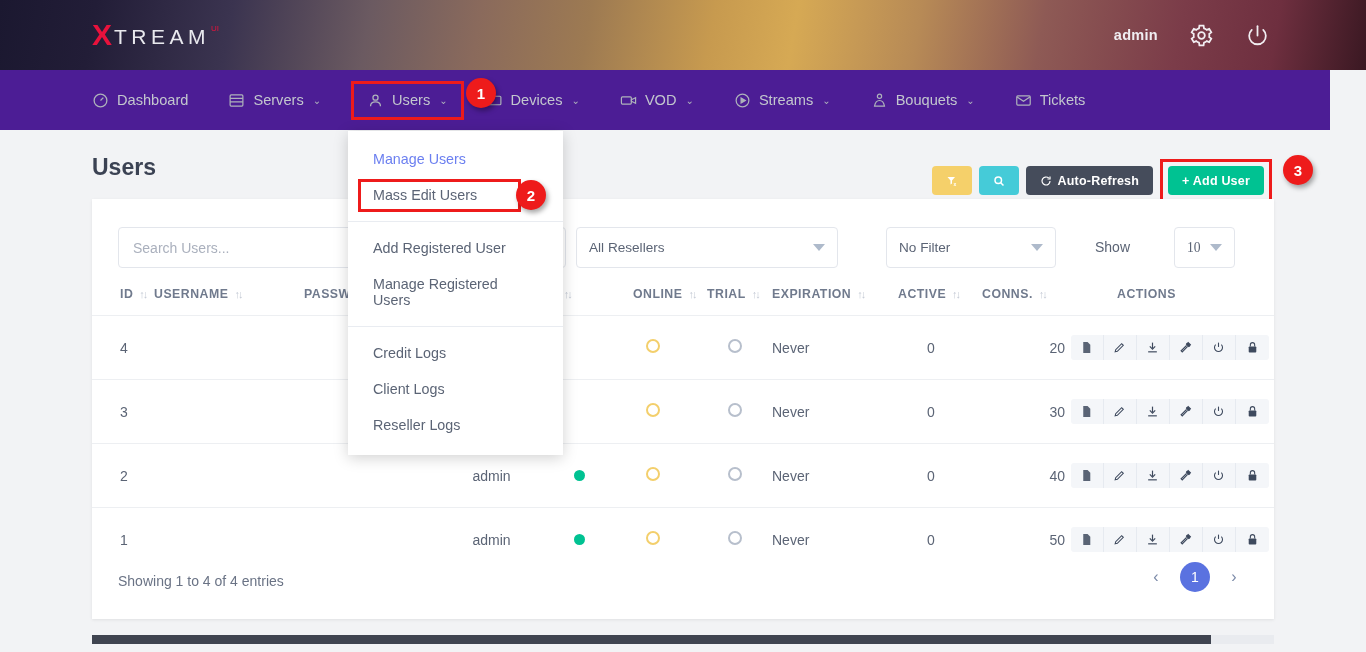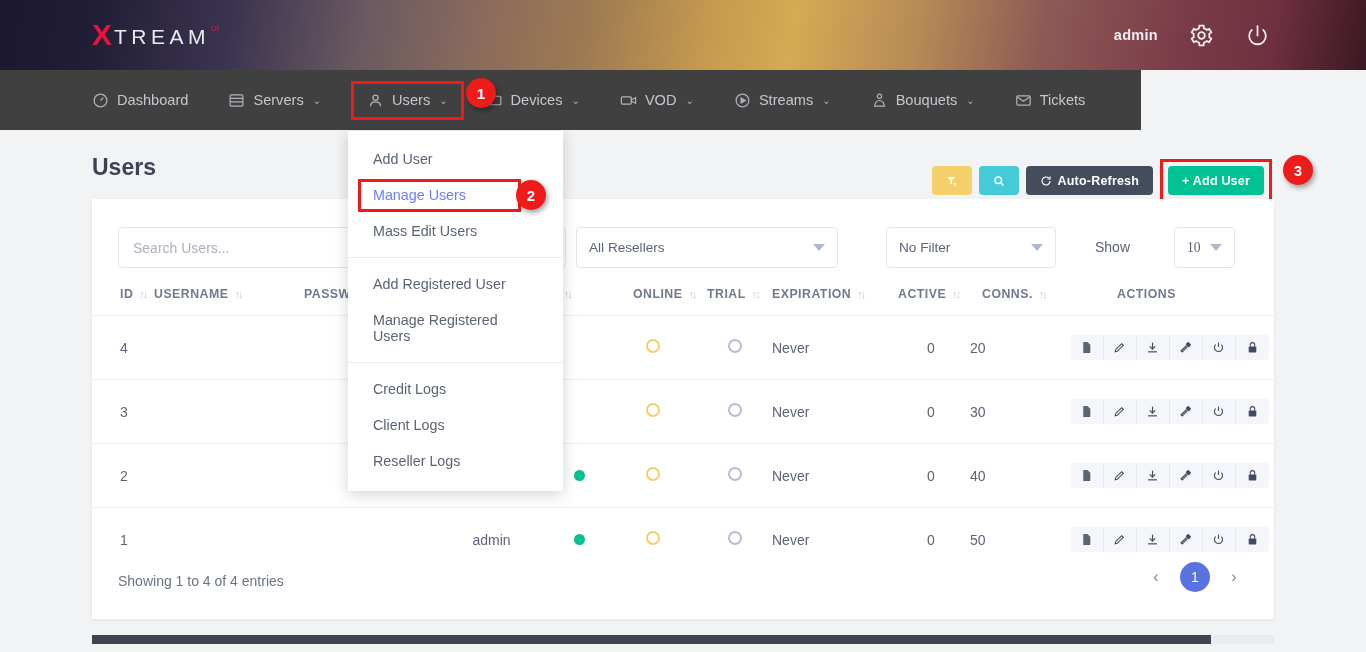--- a/index.html
+++ b/index.html
@@ -34,22 +34,22 @@
     letter-spacing: 0px;
   }
   .top-right { position: absolute; right: 96px; top: 0; height: 70px;
                display: flex; align-items: center; gap: 30px; }
   .admin-name { color: #f0eef2; font-size: 14.5px; font-weight: bold; letter-spacing:.3px;}
   .top-icon { width: 26px; height: 26px; color: #f2eef2; display:flex; align-items:center; justify-content:center;}
   .top-icon svg { width: 25px; height: 25px; }
 
   
   .navbar {
-    position: absolute; left: 0; top: 70px; width: 1141px; height: 60px;
-    background: #404040;
+    position: absolute; left: 0; top: 70px; width: 1330px; height: 60px;
+    background: #4c1d95;
   }
   .navlist { position: absolute; left: 92px; top: 0; height: 60px; display: flex; align-items: center; }
   .navitem {
     display: flex; align-items: center; gap: 8px;
     color: #c3c7ce; font-size: 14.6px; padding: 8px 0; margin-right: 40px;
     cursor: pointer; white-space: nowrap;
   }
   .navitem .nic { display: inline-flex; width: 17px; height: 17px; color: #aeb3bb; }
   .navitem .nic svg { width: 17px; height: 17px; }
   .caret { font-size: 10px; color: #aeb3bb; margin-left: 1px; }
@@ -126,21 +126,21 @@
   thead th:first-child, tbody td:first-child { padding-left: 28px; }
   .c-id { width: 62px; }
   .c-user { width: 110px; }
   .c-pass { width: 120px; }
   .c-owner { width: 115px; text-align: center; }
   .c-status { width: 60px; text-align: center; }
   .c-online { width: 88px; text-align: center; }
   .c-trial { width: 75px; text-align: center; }
   .c-exp { width: 120px; }
   .c-active { width: 78px; text-align: center; }
-  .c-conns { width: 95px; text-align: left; }
+  .c-conns { width: 95px; text-align: right; }
   .c-actions { text-align: center; }
   thead .c-owner, thead .c-status, thead .c-online, thead .c-trial,
   thead .c-active, thead .c-conns, thead .c-actions { text-align: left; }
   thead .c-online { padding-left: 24px; }
   thead .c-trial { padding-left: 10px; }
   thead .c-active { padding-left: 6px; }
   thead .c-conns { padding-left: 12px; }
   thead .c-actions { padding-left: 52px; }
   tbody .c-online, tbody .c-trial { padding-left: 0; }
 
@@ -593,21 +593,20 @@
         </div>
       </div>
     </div>
 
     <div class="hscroll">
       <div class="hscroll-thumb"></div>
     </div>
   </div>
 
   <div class="dropdown" id="dropdown">
-      <div class="dd-item">Add User</div>
       <div class="dd-item active">Manage Users</div>
       <div class="dd-item">Mass Edit Users</div>
       <div class="dd-sep"></div>
       <div class="dd-item">Add Registered User</div>
       <div class="dd-item">Manage Registered Users</div>
       <div class="dd-sep"></div>
       <div class="dd-item">Credit Logs</div>
       <div class="dd-item">Client Logs</div>
       <div class="dd-item">Reseller Logs</div>
     </div>

